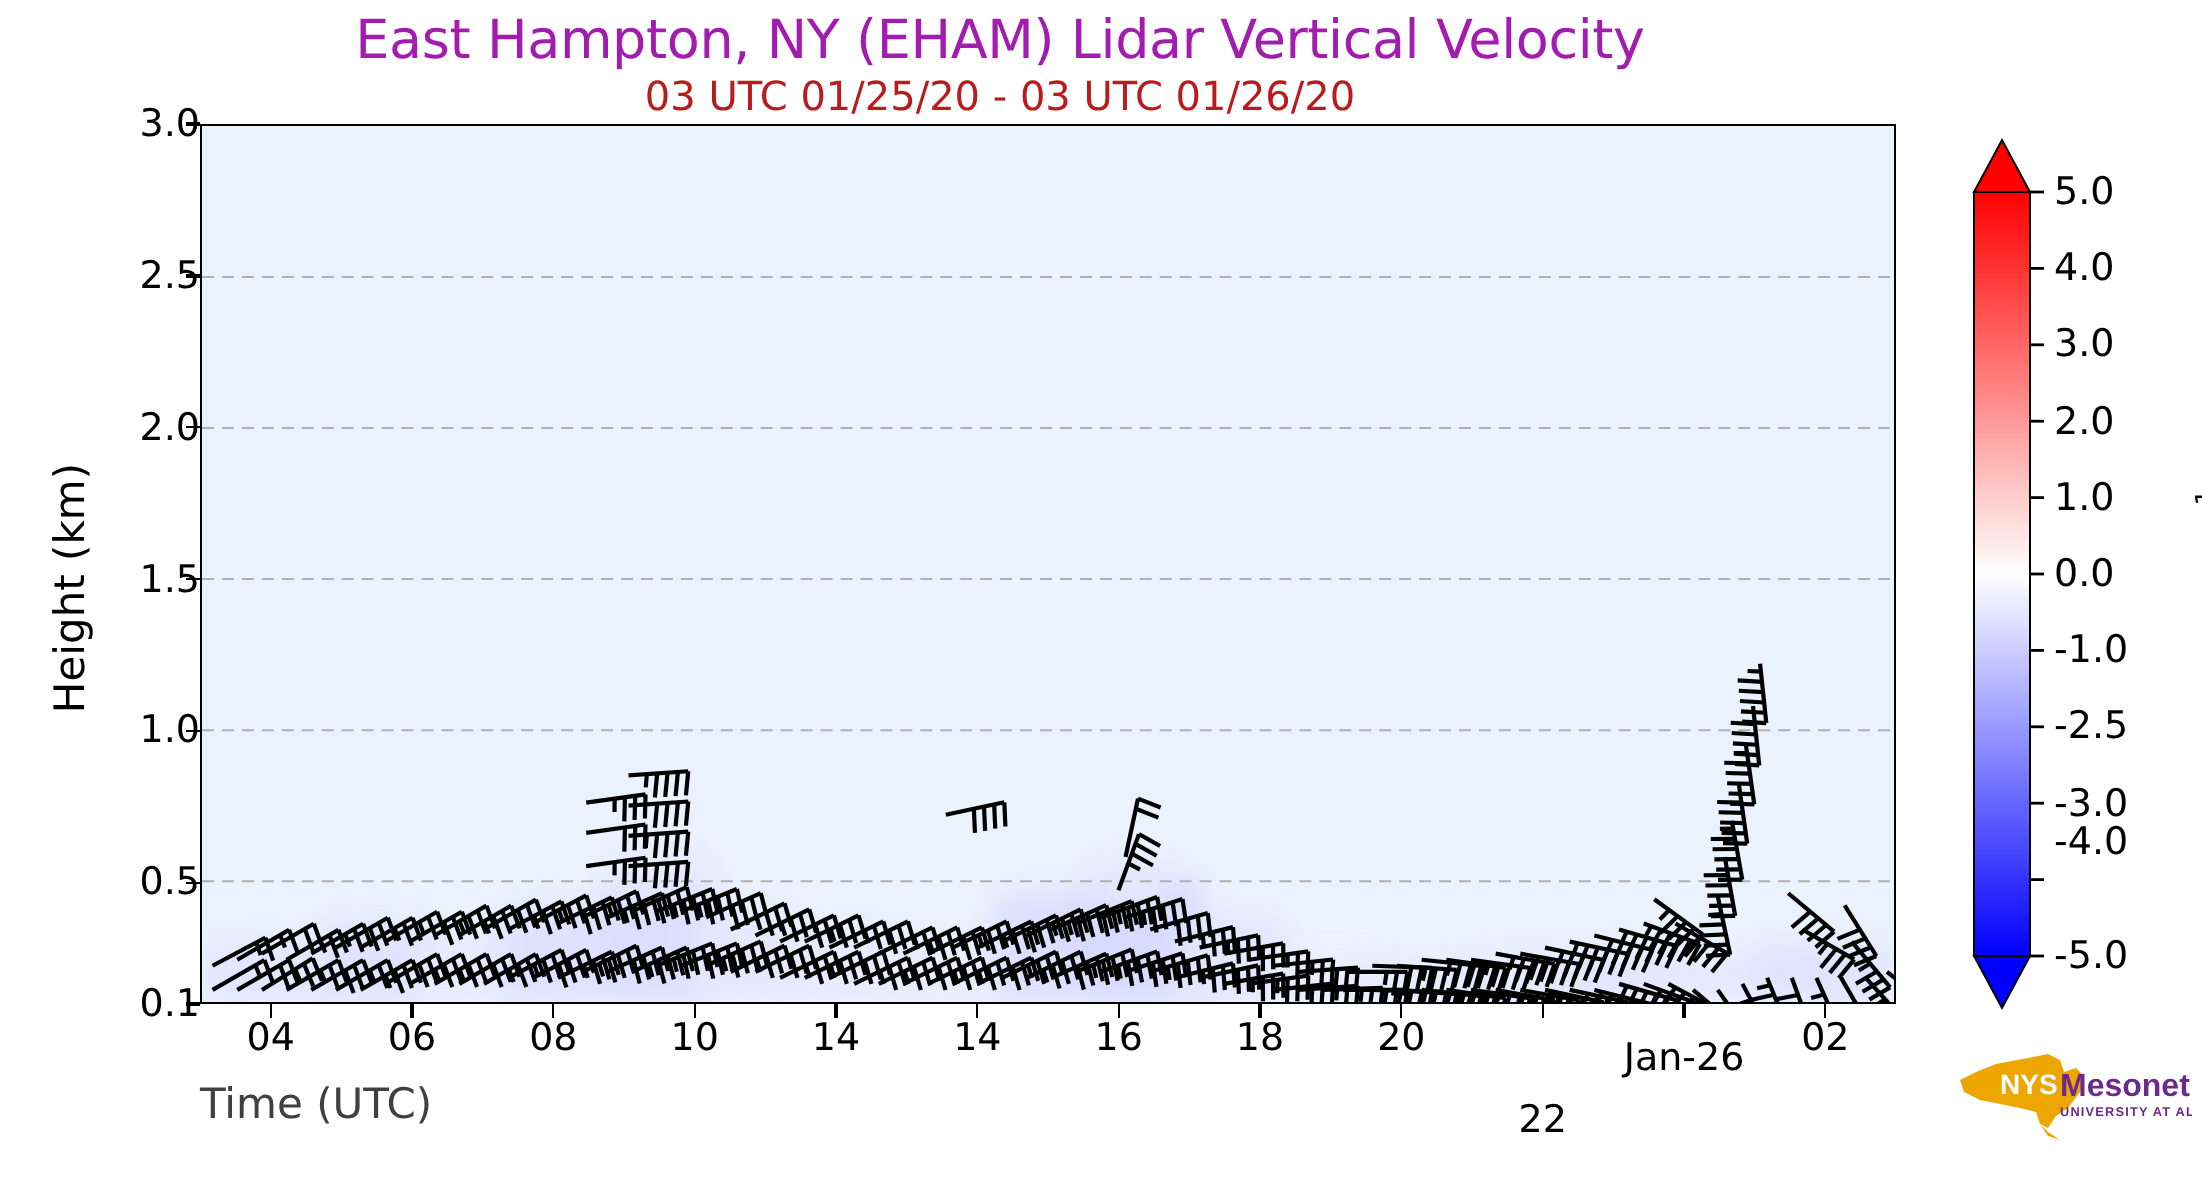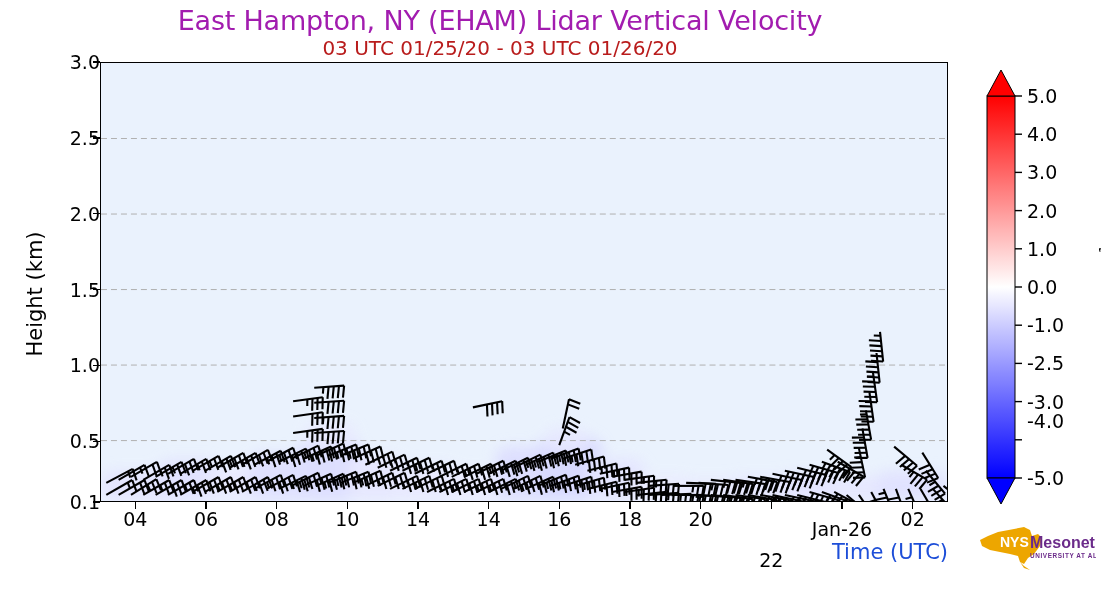--- a/index.html
+++ b/index.html
@@ -113,23 +113,23 @@
     top: 502px;
     width: 1.4px;
     height: 7px;
     background: #000;
   }
   #xlabel {
     position: absolute;
     left: 100px;
     top: 540px;
     width: 848px;
-    text-align: right;
+    text-align: left;
     font-size: 21px;
-    color: #1d4ed8;
+    color: #404040;
   }
 
   
   #cbar-wrap {
     position: absolute;
     left: 985px;
     top: 62px;
     width: 116px;
     height: 452px;
   }

